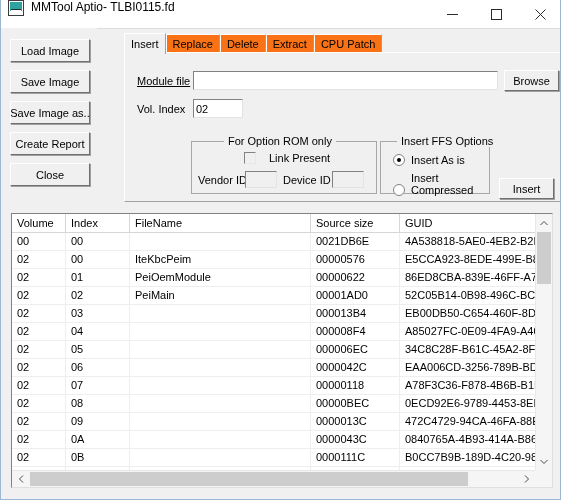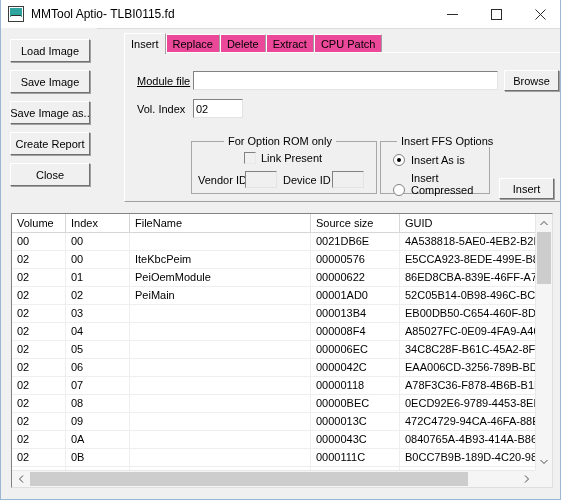--- a/index.html
+++ b/index.html
@@ -28,21 +28,21 @@
 
   
   .titlebar {
     position: absolute;
     left: 0; top: 0;
     width: 561px;
     height: 28px;
     background: #ffffff;
     border-bottom: 1px solid #dcdcdc;
     display: flex;
-    align-items: center;
+    align-items: flex-start;
   }
   .title-icon {
     width: 16px; height: 16px;
     margin-left: 7px;
     margin-right: 7px;
     flex: 0 0 auto;
     position: relative;
     background: #ffffff;
     border: 1px solid #3c3c3c;
     box-sizing: border-box;
@@ -128,21 +128,21 @@
     display: flex;
     align-items: flex-end;
   }
   .tab {
     height: 19px;
     padding: 0 6px;
     font-size: 11px;
     color: #000;
     display: flex;
     align-items: center;
-    background: #ec4899;
+    background: #f97316;
     border-left: 1px solid #ffffff;
     border-top: 1px solid #ffffff;
     border-right: 1px solid #a0a0a0;
     box-sizing: border-box;
     white-space: nowrap;
     cursor: default;
   }
   .tab.active {
     height: 21px;
     background: #f0f0f0;
@@ -216,21 +216,21 @@
   .group-title {
     position: absolute;
     top: -7px;
     background: #f0f0f0;
     padding: 0 4px;
     font-size: 11px;
     color: #000;
     white-space: nowrap;
   }
 
-  .chk-row { position: absolute; display: flex; align-items: center; }
+  .chk-row { position: absolute; display: flex; align-items: center; gap: 8px; }
   .chkbox {
     width: 12px; height: 12px;
     background: #f0f0f0;
     border-top: 1px solid #828282;
     border-left: 1px solid #828282;
     border-right: 1px solid #e8e8e8;
     border-bottom: 1px solid #e8e8e8;
     box-sizing: border-box;
     margin-right: 5px;
     flex: 0 0 auto;

